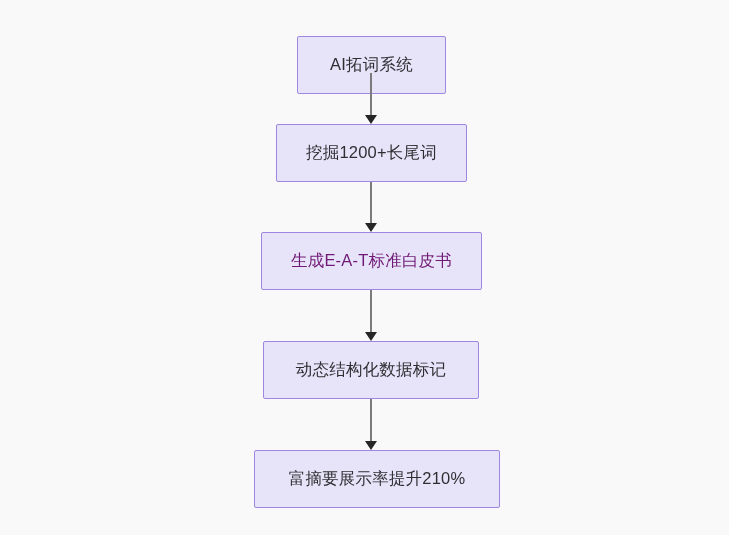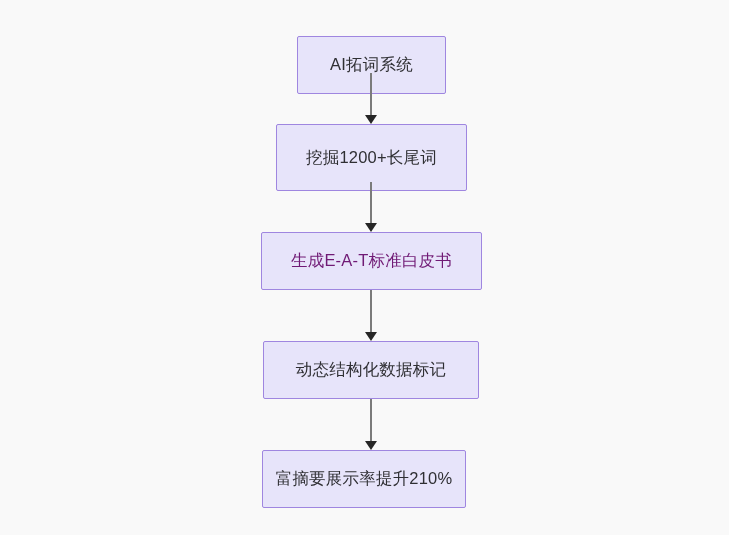--- a/index.html
+++ b/index.html
@@ -62,33 +62,33 @@
 </style>
 </head>
 <body style="background: rgb(249, 249, 249);">
 
 <div id="flowchart">
 
   <div class="node" id="node-n1" style="left: 297px; top: 15px; width: 149px; height: 58px; background: rgb(231, 228, 250); border-color: rgb(159, 134, 224); color: rgb(47, 47, 51); margin-top: 21px;">
     <span class="node-label">AI拓词系统</span>
   </div>
 
-  <div class="node" id="node-n2" style="left: 276px; top: 124px; width: 191px; height: 67px; background: rgb(231, 228, 250); border-color: rgb(159, 134, 224); color: rgb(47, 47, 51);">
+  <div class="node" id="node-n2" style="left: 276px; top: 124px; width: 191px; height: 58px; background: rgb(231, 228, 250); border-color: rgb(159, 134, 224); color: rgb(47, 47, 51);">
     <span class="node-label">挖掘1200+长尾词</span>
   </div>
 
   <div class="node" id="node-n3" style="left: 261px; top: 232px; width: 221px; height: 58px; background: rgb(231, 228, 250); border-color: rgb(159, 134, 224); color: #701a75;">
     <span class="node-label">生成E-A-T标准白皮书</span>
   </div>
 
   <div class="node" id="node-n4" style="left: 263px; top: 341px; width: 216px; height: 58px; background: rgb(231, 228, 250); border-color: rgb(159, 134, 224); color: rgb(47, 47, 51);">
     <span class="node-label">动态结构化数据标记</span>
   </div>
 
-  <div class="node" id="node-n5" style="left: 262px; top: 450px; width: 204px; height: 58px; background: rgb(231, 228, 250); border-color: rgb(159, 134, 224); color: rgb(47, 47, 51);">
+  <div class="node" id="node-n5" style="left: 254px; top: 450px; width: 246px; height: 58px; background: rgb(231, 228, 250); border-color: rgb(159, 134, 224); color: rgb(47, 47, 51);">
     <span class="node-label">富摘要展示率提升210%</span>
   </div>
 
   <div class="edge" id="edge-e1" style="left: 371px; top: 73px; height: 51px;">
     <div class="edge-line" style="height: 42px; background: rgb(123, 123, 123);"></div>
     <div class="edge-head" style="top: 42px; border-top-color: rgb(38, 38, 38);"></div>
   </div>
 
   <div class="edge" id="edge-e2" style="left: 371px; top: 182px; height: 50px;">
     <div class="edge-line" style="height: 41px; background: rgb(123, 123, 123);"></div>

